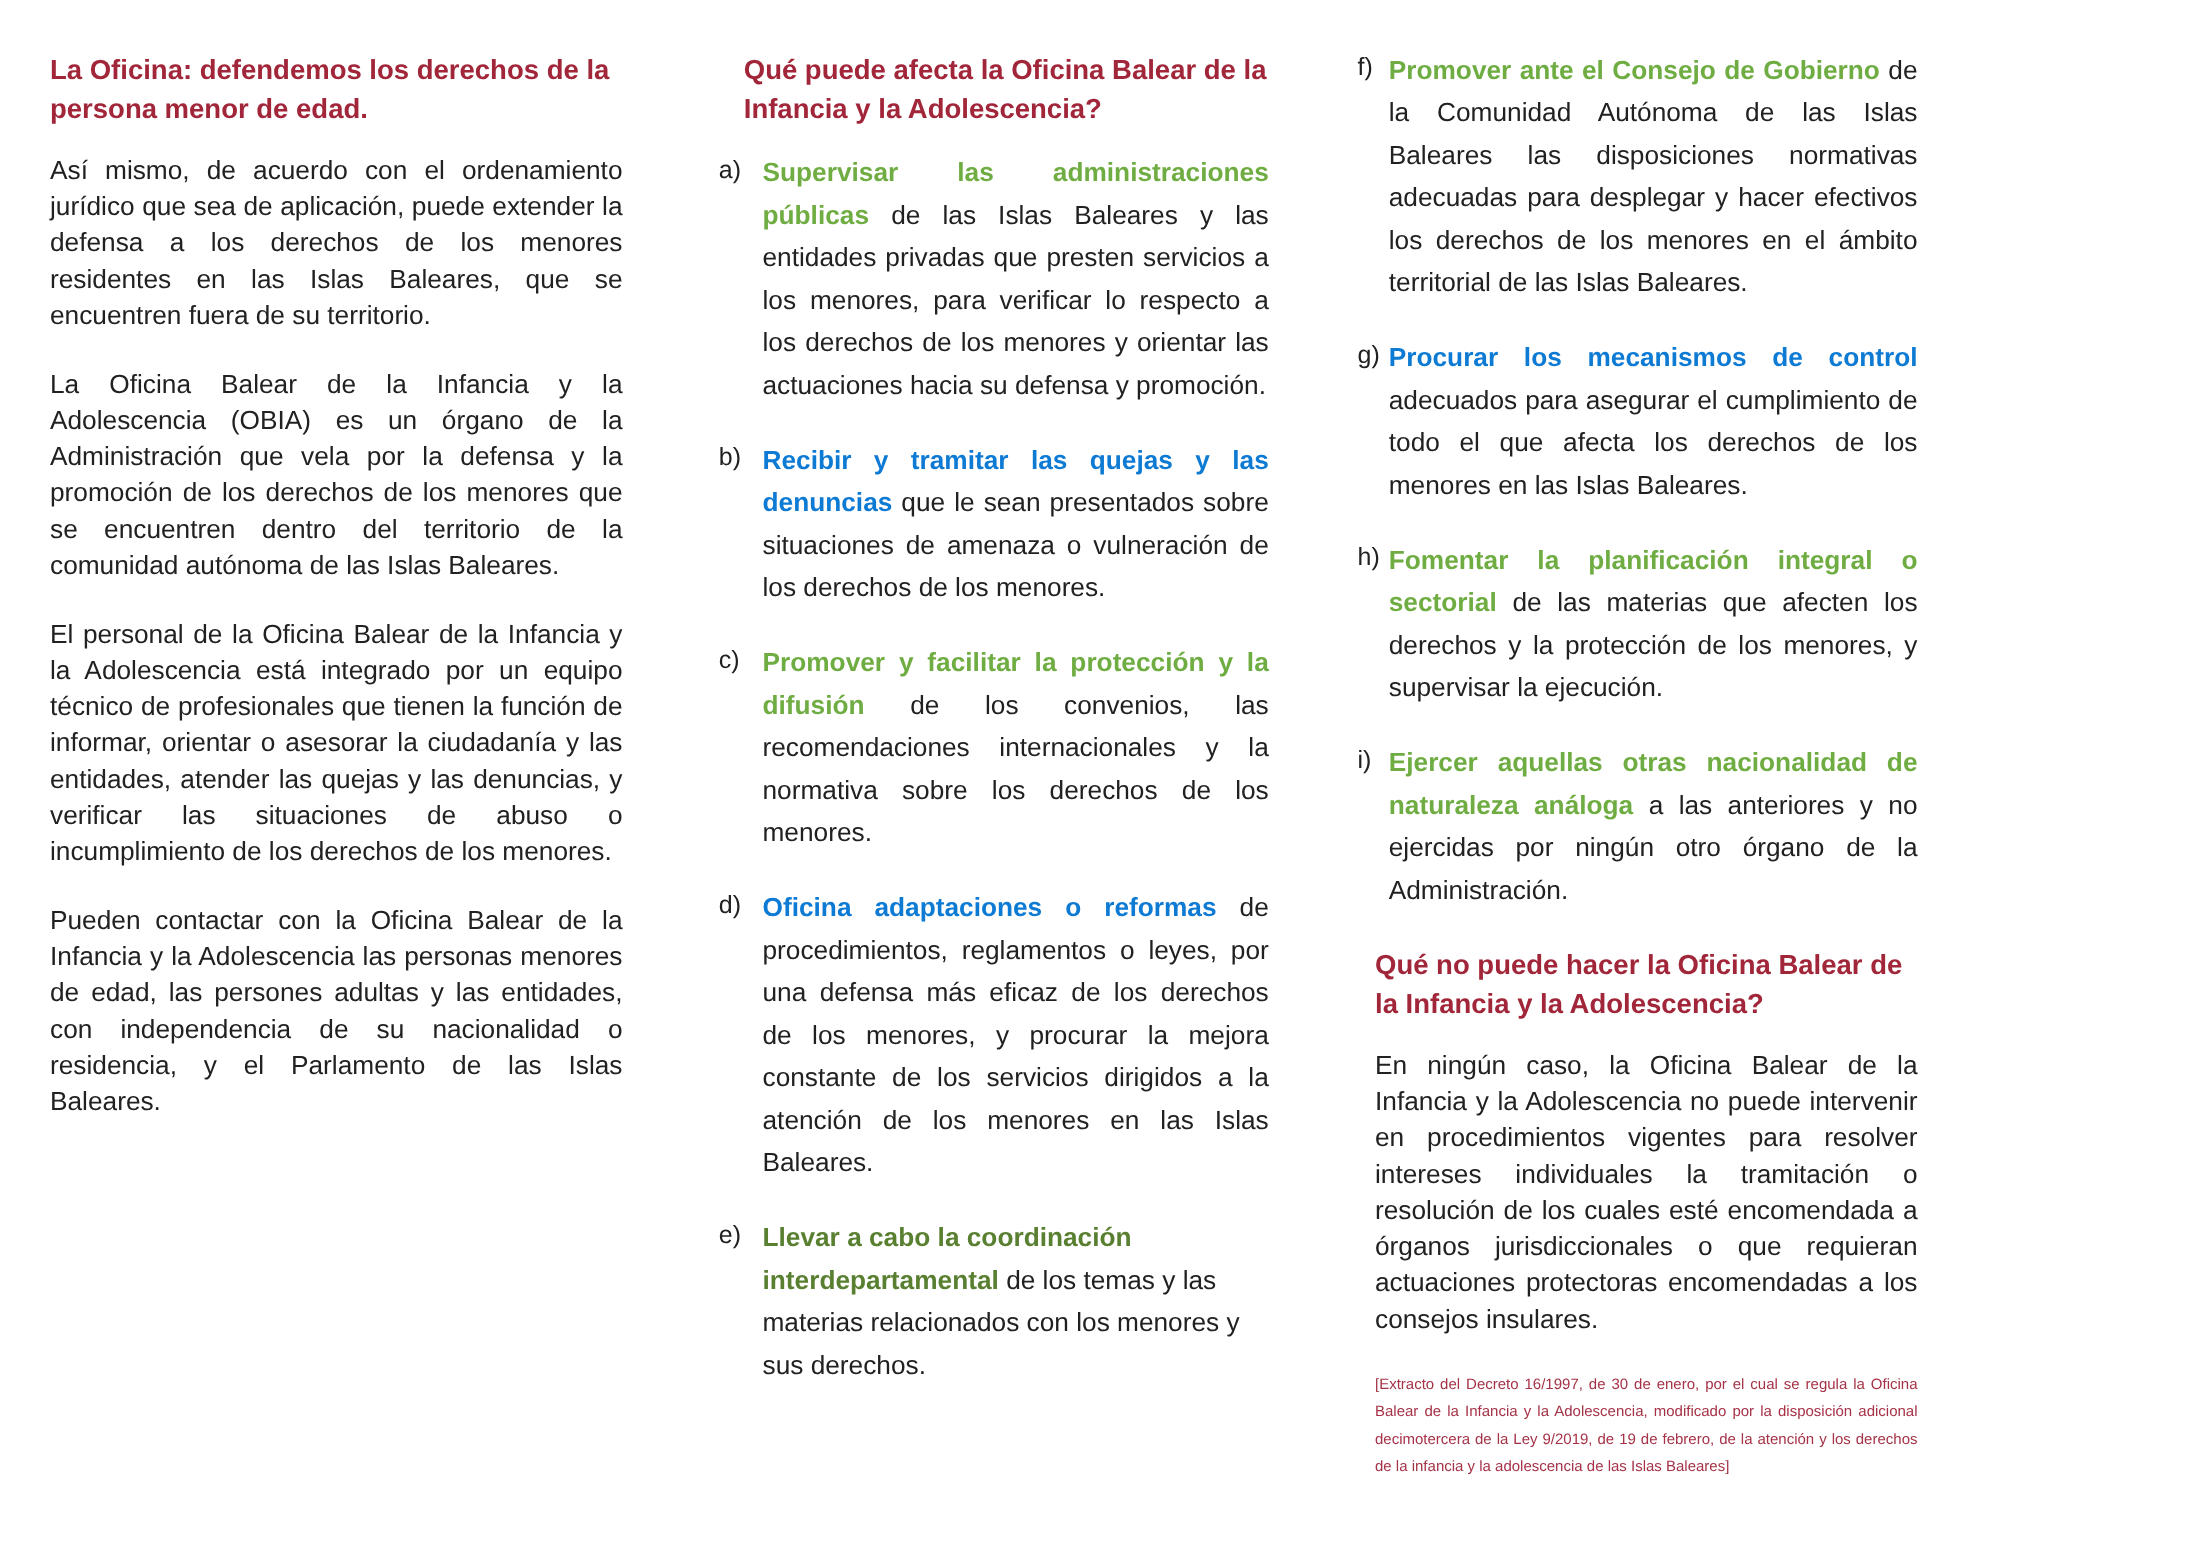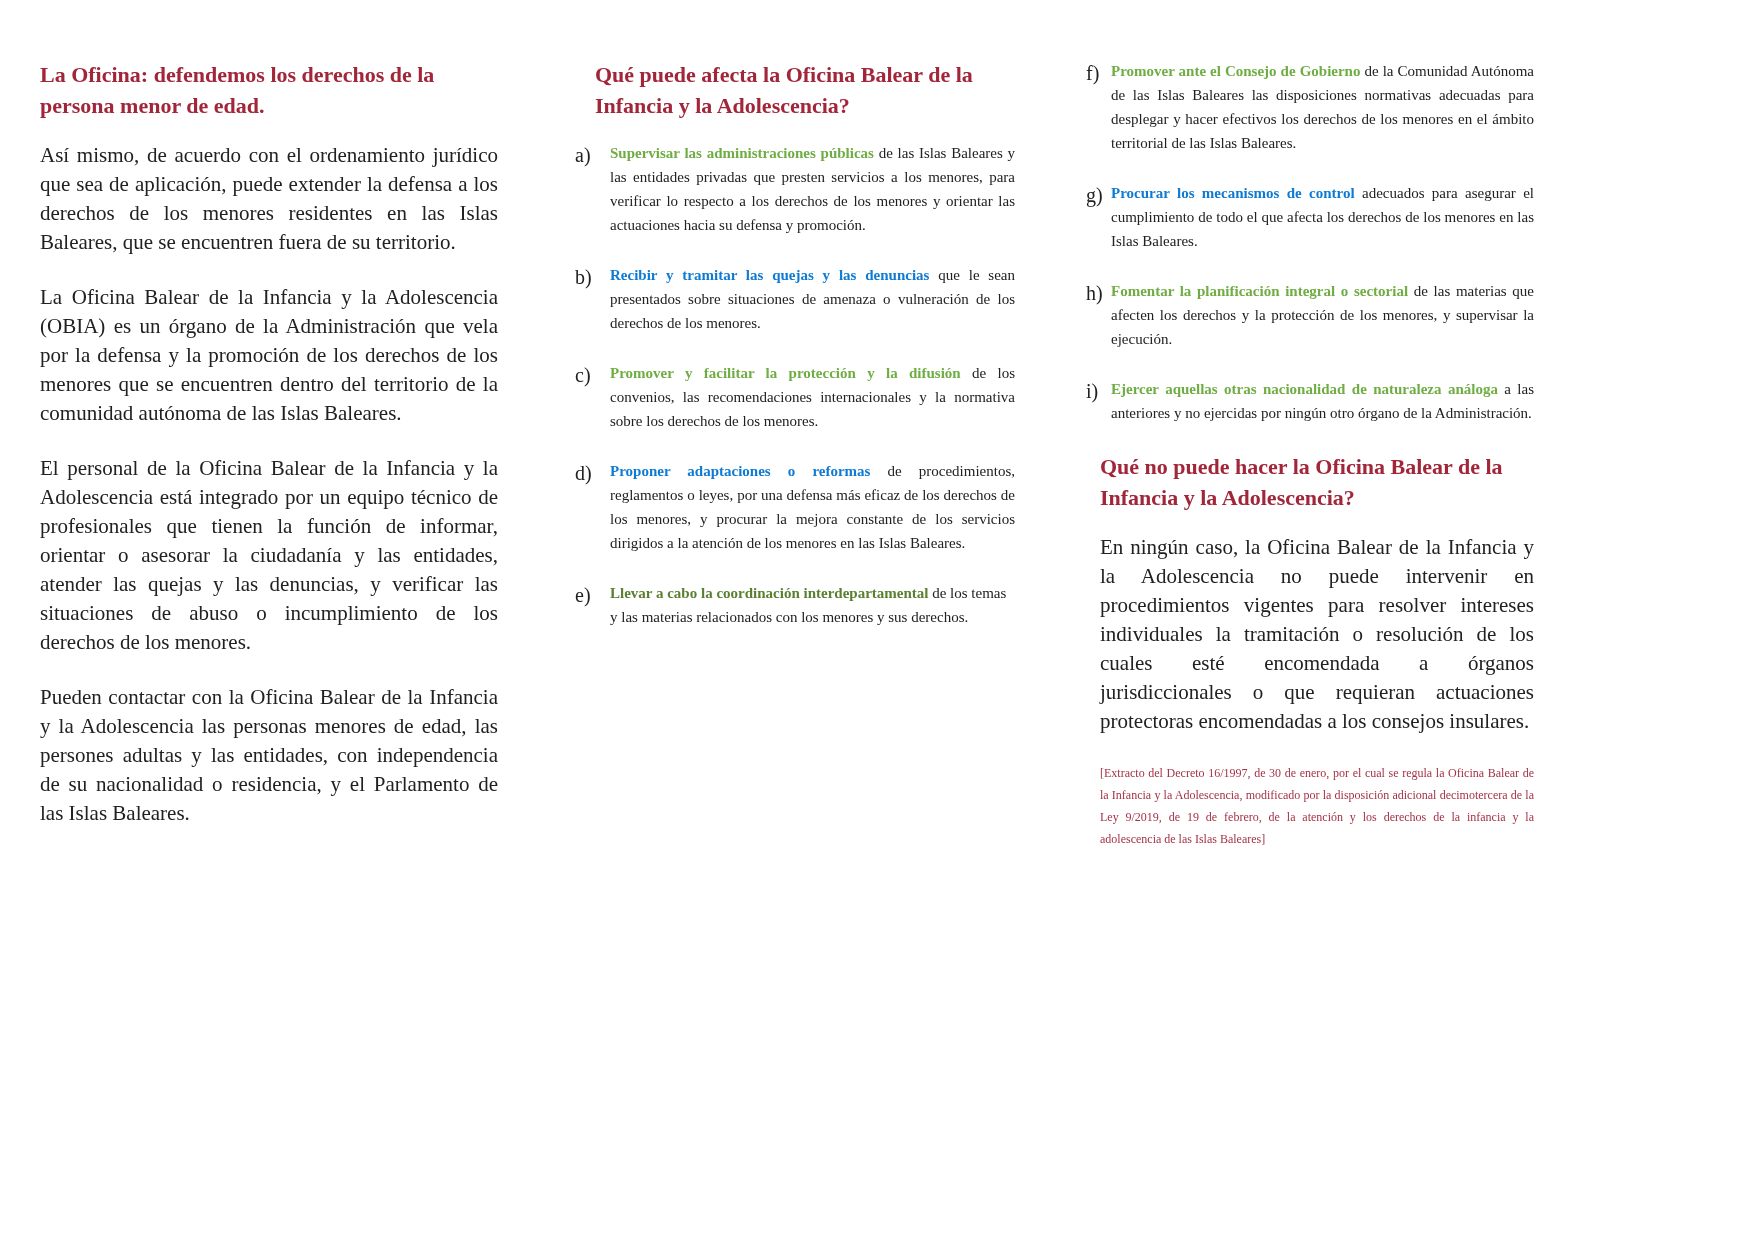--- a/index.html
+++ b/index.html
@@ -5,21 +5,21 @@
   html, body { margin: 0; padding: 0; background: #ffffff; }
   .page {
     position: relative;
     width: 1754px;
     height: 1241px;
     background: #ffffff;
     font-family: "Liberation Sans", "DejaVu Sans", sans-serif;
     color: var(--body-text, #212121);
     overflow: hidden;
   }
-  .col { position: absolute; top: 59px; font-family: Liberation Serif, serif; }
+  .col { position: absolute; top: 40px; }
   .col-1 { left: 40px;   width: 458px; }
   .col-2 { left: 575px;  width: 440px; }
   .col-3 { left: 1086px; width: 448px; }
 
   .h {
     font-size: 22px;
     font-weight: 700;
     line-height: 31px;
     margin: 0 0 20px 0;
   }
@@ -45,22 +45,22 @@
   .marker {
     flex: 0 0 35px;
     font-size: 20px;
     line-height: 29px;
     color: var(--body-text, #212121);
   }
   .col-3 .marker { flex-basis: 25px; }
   .itext {
     flex: 1;
     margin: 0;
-    font-size: 15px;
-    line-height: 24px;
+    font-size: 21px;
+    line-height: 34px;
     color: var(--body-text, #212121);
   }
   .lead { font-weight: 700; }
   .lead-green      { color: var(--item-green, #6fad43); }
   .lead-blue       { color: var(--item-blue, #0d7ad4); }
   .lead-dark-green { color: var(--item-dark-green, #597f30); }
 
   .footnote {
     font-size: 12px;
     line-height: 22px;
@@ -96,21 +96,21 @@
       <p class="itext j"><span class="lead lead-blue">Recibir y tramitar las quejas y las denuncias</span> <span>que le sean presentados sobre situaciones de amenaza o vulneración de los derechos de los menores.</span></p>
     </div>
 
     <div class="item">
       <span class="marker">c)</span>
       <p class="itext j"><span class="lead lead-green">Promover y facilitar la protección y la difusión</span> <span>de los convenios, las recomendaciones internacionales y la normativa sobre los derechos de los menores.</span></p>
     </div>
 
     <div class="item">
       <span class="marker">d)</span>
-      <p class="itext j"><span class="lead lead-blue">Proponer adaptaciones o reformas</span> <span>de procedimientos, reglamentos o leyes, por una defensa más eficaz de los derechos de los menores, y procurar la mejora constante de los servicios dirigidos a la atención de los menores en las Islas Baleares.</span></p>
+      <p class="itext j"><span class="lead lead-blue">Oficina adaptaciones o reformas</span> <span>de procedimientos, reglamentos o leyes, por una defensa más eficaz de los derechos de los menores, y procurar la mejora constante de los servicios dirigidos a la atención de los menores en las Islas Baleares.</span></p>
     </div>
 
     <div class="item">
       <span class="marker">e)</span>
       <p class="itext"><span class="lead lead-dark-green">Llevar a cabo la coordinación interdepartamental</span> <span>de los temas y las materias relacionados con los menores y sus derechos.</span></p>
     </div>
   </section>
 
   <section class="col col-3">
     <div class="item">

